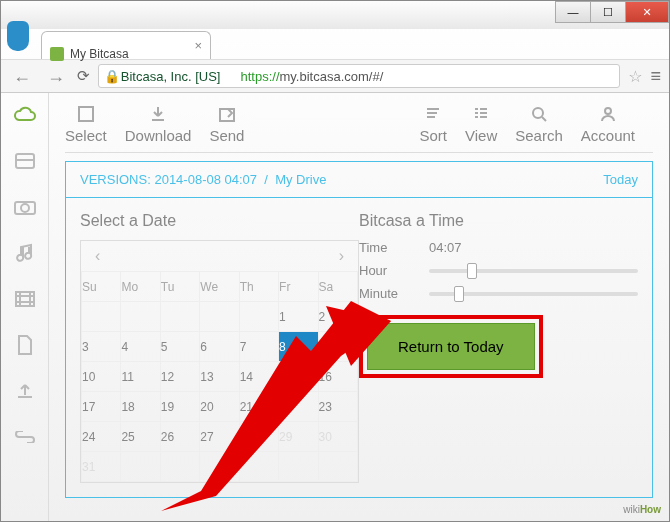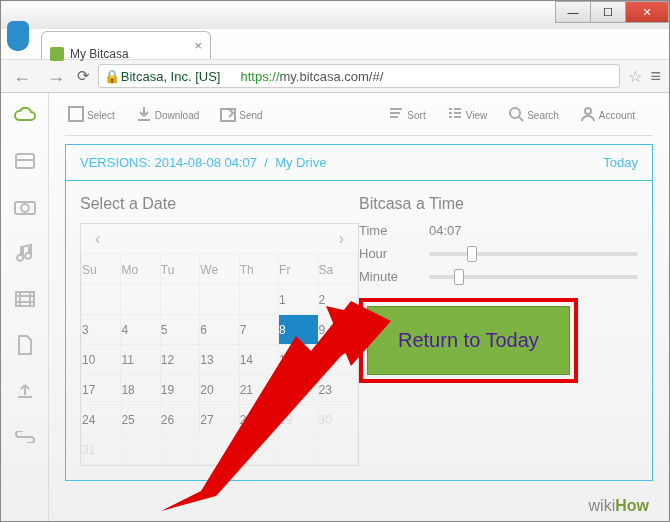--- a/index.html
+++ b/index.html
@@ -24,21 +24,21 @@
 .url-rest{color:#555}
 .star{font-size:16px;color:#aaa}
 .menu{font-size:18px;color:#777}
 .content{display:flex;height:calc(100% - 92px)}
 .sidebar{width:48px;border-right:1px solid #ddd;display:flex;flex-direction:column;align-items:center;padding-top:10px;gap:22px}
 .sbicon{width:26px;height:24px;display:flex;align-items:center;justify-content:center;color:#bbb}
 .sbicon svg{stroke:#bbb;fill:none;stroke-width:2}
 .sbicon.active svg{stroke:#7cb342}
 .main{flex:1;padding:10px 16px}
 .toolbar{display:flex;align-items:center;border-bottom:1px solid #ddd;padding-bottom:8px}
-.tbtn{display:flex;align-items:center;font-size:10px;color:#888;margin-right:18px}
+.tbtn{display:flex;flex-direction:column;align-items:center;font-size:15px;color:#888;margin-right:18px}
 .tbtn .ticon{width:22px;height:22px;display:flex;align-items:center;justify-content:center;margin-bottom:2px}
 .tbtn svg{stroke:#aaa;fill:none;stroke-width:2}
 .spacer{flex:1}
 .panel{border:1px solid #4ac0e8;margin-top:8px}
 .versionbar{display:flex;align-items:flex-end;justify-content:space-between;border-bottom:1px solid #4ac0e8;padding:10px 14px;font-size:13px;color:#4ac0e8}
 .twocol{display:flex;padding:14px;}
 .col{flex:1}
 .col h3{font-size:16px;font-weight:normal;color:#888;margin-bottom:10px}
 .calwrap{border:1px solid #ddd}
 .calhead{display:flex;align-items:center;justify-content:space-between;padding:6px 8px;color:#888;font-size:15px}
@@ -46,23 +46,23 @@
 table.cal{width:100%;border-collapse:collapse;font-size:12px;color:#888}
 table.cal th,table.cal td{border:1px solid #eee;width:14.28%;height:30px;text-align:left}
 table.cal th{color:#aaa;font-weight:normal}
 td.sel{background:#1e88c7;color:#fff}
 td.fade{color:#ddd}
 .timerow{display:flex;align-items:center;font-size:13px;color:#888;margin-bottom:8px}
 .timerow .lbl{width:70px}
 .slider{flex:1;height:4px;background:#ddd;position:relative;border-radius:2px}
 .slider .knob{position:absolute;width:10px;height:16px;background:#fff;border:1px solid #aaa;top:-6px;border-radius:2px}
 .returnbox{border:4px solid #e20000;padding:4px;margin-top:6px;display:inline-block}
-.returnbtn{background:#7cb342;color:#4c1d95;font-size:20px;padding:22px 30px;border:1px solid #5a9a2a;display:inline-block}
+.returnbtn{background:#7cb342;color:#000000;font-size:15px;padding:14px 30px;border:1px solid #5a9a2a;display:inline-block}
 .bigarrow{position:absolute;left:160px;top:290px;pointer-events:none}
-.watermark{position:absolute;right:20px;bottom:6px;font-size:16px;color:#888}
+.watermark{position:absolute;right:8px;bottom:6px;font-size:10px;color:#888}
 .watermark b{color:#7a9b3a}
 </style>
 </head>
 <body>
 
 <div class="window">
 
   <div class="titlebar">
     <div class="winctrls">
       <div class="winbtn">—</div>

